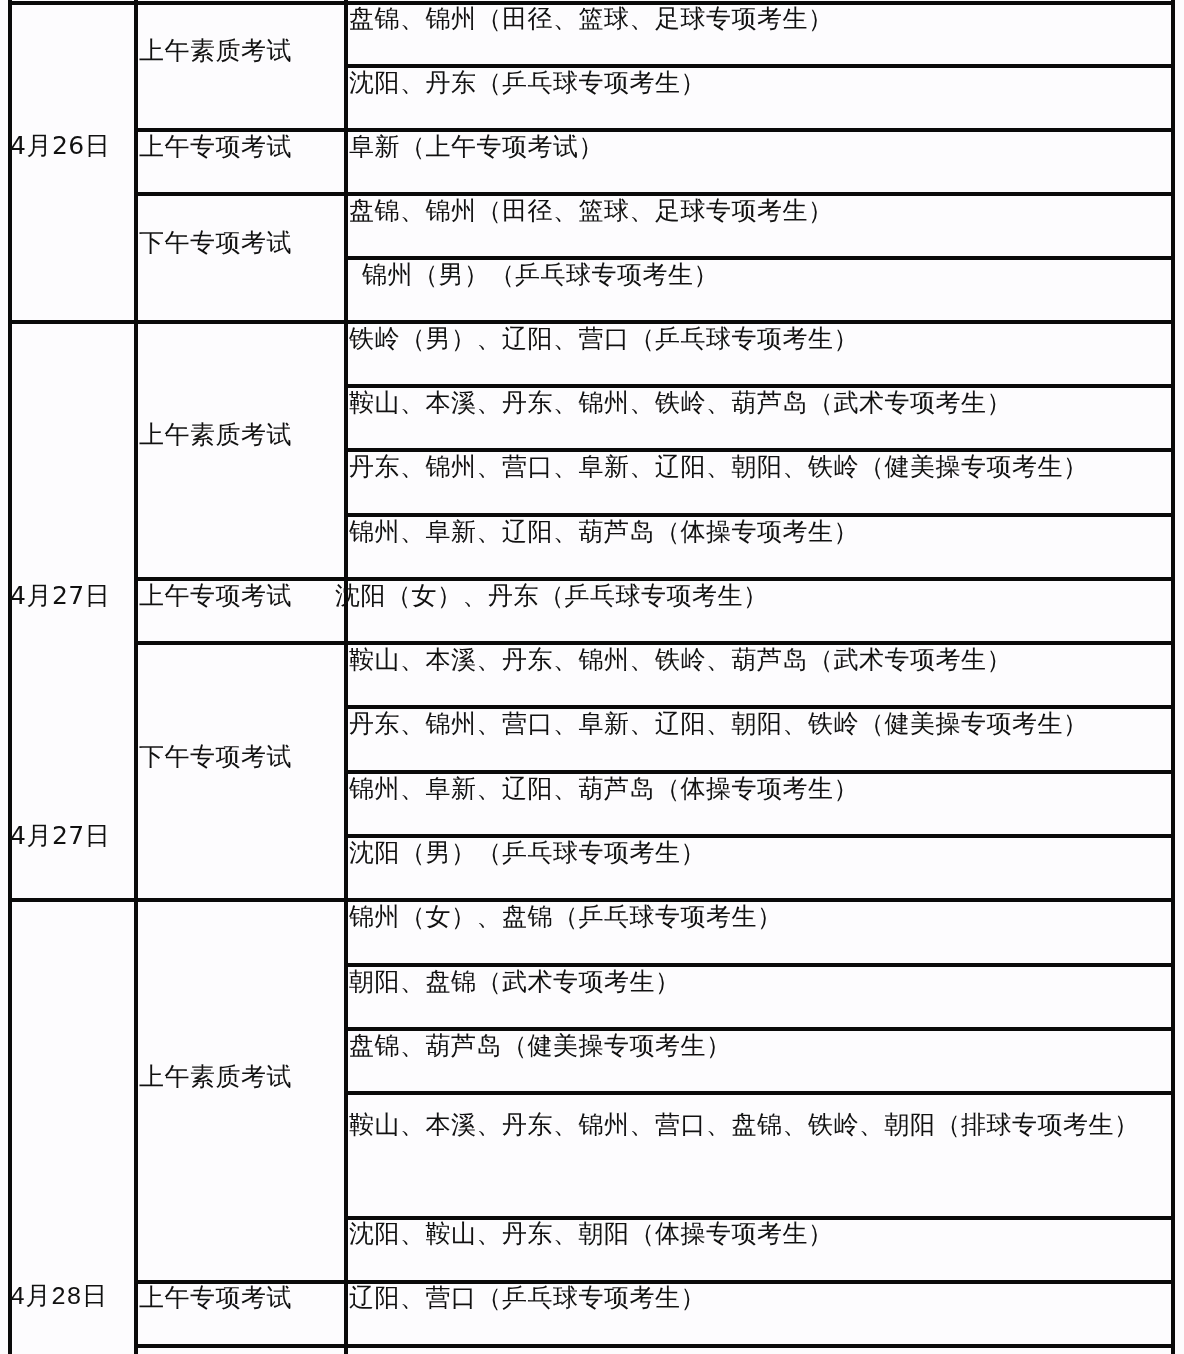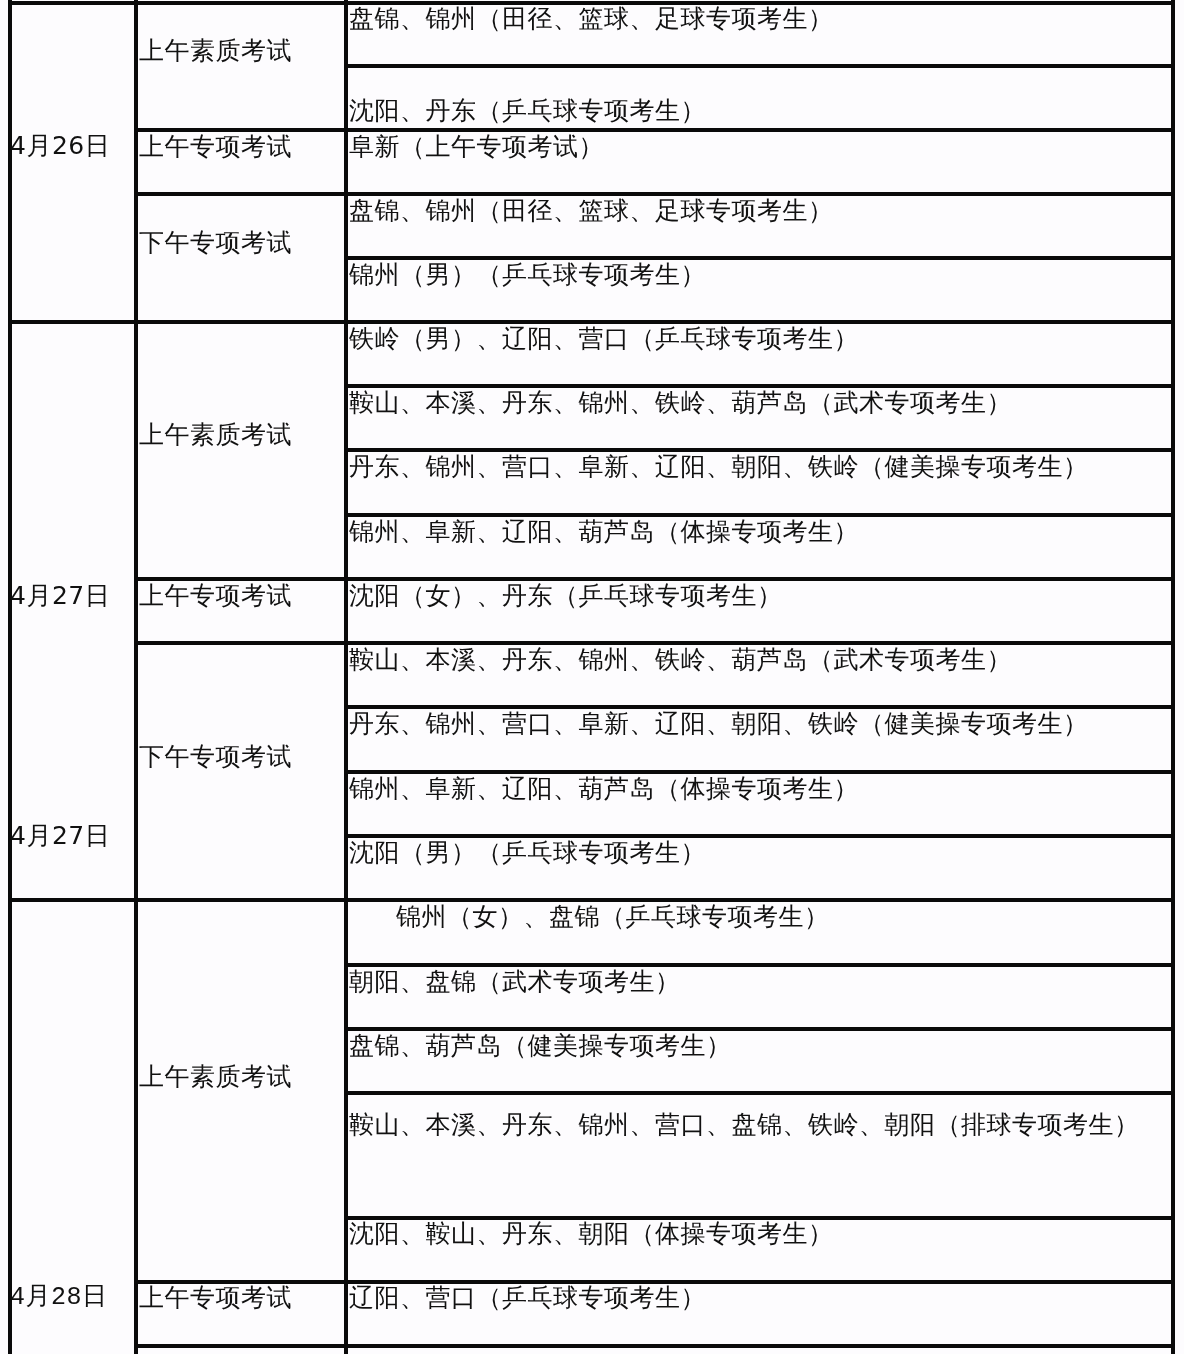--- a/index.html
+++ b/index.html
@@ -77,33 +77,33 @@
       <span class="cell-text" style="left: 10px; top: 1283px; font-family: Liberation Mono, monospace;">4月28日</span>
       <span class="cell-text" style="left: 139px; top: 36px;">上午素质考试</span>
       <span class="cell-text" style="left: 139px; top: 132px;">上午专项考试</span>
       <span class="cell-text" style="left: 139px; top: 228px;">下午专项考试</span>
       <span class="cell-text" style="left: 139px; top: 420px;">上午素质考试</span>
       <span class="cell-text" style="left: 139px; top: 581px;">上午专项考试</span>
       <span class="cell-text" style="left: 139px; top: 742px;">下午专项考试</span>
       <span class="cell-text" style="left: 139px; top: 1062px;">上午素质考试</span>
       <span class="cell-text" style="left: 139px; top: 1283px;">上午专项考试</span>
       <span class="cell-text" style="left: 349px; top: 4px;">盘锦、锦州（田径、篮球、足球专项考生）</span>
-      <span class="cell-text" style="left: 349px; top: 68px; margin-top: 28px;">沈阳、丹东（乒乓球专项考生）</span>
+      <span class="cell-text" style="left: 349px; top: 68px;">沈阳、丹东（乒乓球专项考生）</span>
       <span class="cell-text" style="left: 349px; top: 132px;">阜新（上午专项考试）</span>
       <span class="cell-text" style="left: 349px; top: 196px;">盘锦、锦州（田径、篮球、足球专项考生）</span>
-      <span class="cell-text" style="left: 349px; top: 260px;">锦州（男）（乒乓球专项考生）</span>
+      <span class="cell-text" style="left: 362px; top: 260px;">锦州（男）（乒乓球专项考生）</span>
       <span class="cell-text" style="left: 349px; top: 324px;">铁岭（男）、辽阳、营口（乒乓球专项考生）</span>
       <span class="cell-text" style="left: 349px; top: 388px;">鞍山、本溪、丹东、锦州、铁岭、葫芦岛（武术专项考生）</span>
       <span class="cell-text" style="left: 349px; top: 452px;">丹东、锦州、营口、阜新、辽阳、朝阳、铁岭（健美操专项考生）</span>
       <span class="cell-text" style="left: 349px; top: 517px;">锦州、阜新、辽阳、葫芦岛（体操专项考生）</span>
-      <span class="cell-text" style="left: 349px; top: 581px;">沈阳（女）、丹东（乒乓球专项考生）</span>
+      <span class="cell-text" style="left: 335px; top: 581px;">沈阳（女）、丹东（乒乓球专项考生）</span>
       <span class="cell-text" style="left: 349px; top: 645px;">鞍山、本溪、丹东、锦州、铁岭、葫芦岛（武术专项考生）</span>
       <span class="cell-text" style="left: 349px; top: 709px;">丹东、锦州、营口、阜新、辽阳、朝阳、铁岭（健美操专项考生）</span>
       <span class="cell-text" style="left: 349px; top: 774px;">锦州、阜新、辽阳、葫芦岛（体操专项考生）</span>
       <span class="cell-text" style="left: 349px; top: 838px;">沈阳（男）（乒乓球专项考生）</span>
-      <span class="cell-text" style="left: 349px; top: 902px; padding-left: 47px;">锦州（女）、盘锦（乒乓球专项考生）</span>
+      <span class="cell-text" style="left: 349px; top: 902px;">锦州（女）、盘锦（乒乓球专项考生）</span>
       <span class="cell-text" style="left: 349px; top: 967px;">朝阳、盘锦（武术专项考生）</span>
       <span class="cell-text" style="left: 349px; top: 1031px;">盘锦、葫芦岛（健美操专项考生）</span>
       <span class="cell-text wrap-text" style="left: 349px; top: 1095px;">鞍山、本溪、丹东、锦州、营口、盘锦、铁岭、朝阳（排球专项考生）</span>
       <span class="cell-text" style="left: 349px; top: 1219px;">沈阳、鞍山、丹东、朝阳（体操专项考生）</span>
       <span class="cell-text" style="left: 349px; top: 1283px; text-align: right;">辽阳、营口（乒乓球专项考生）</span>
     </div>
 </div>
 
 </body></html>

